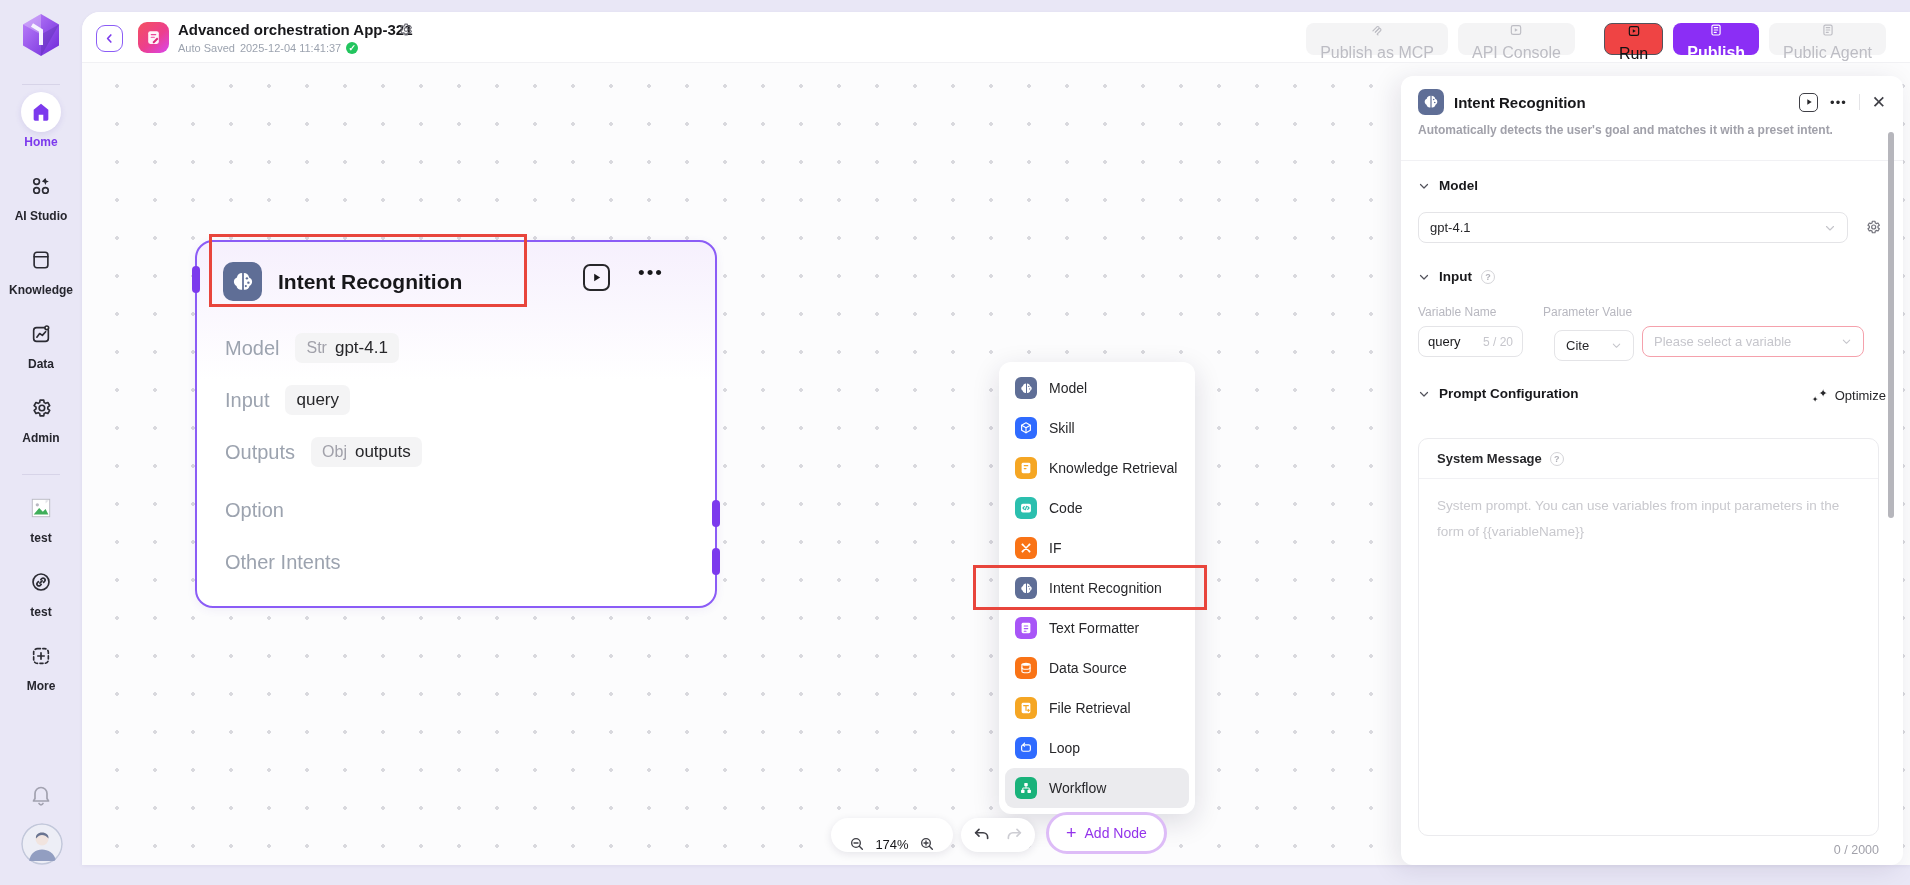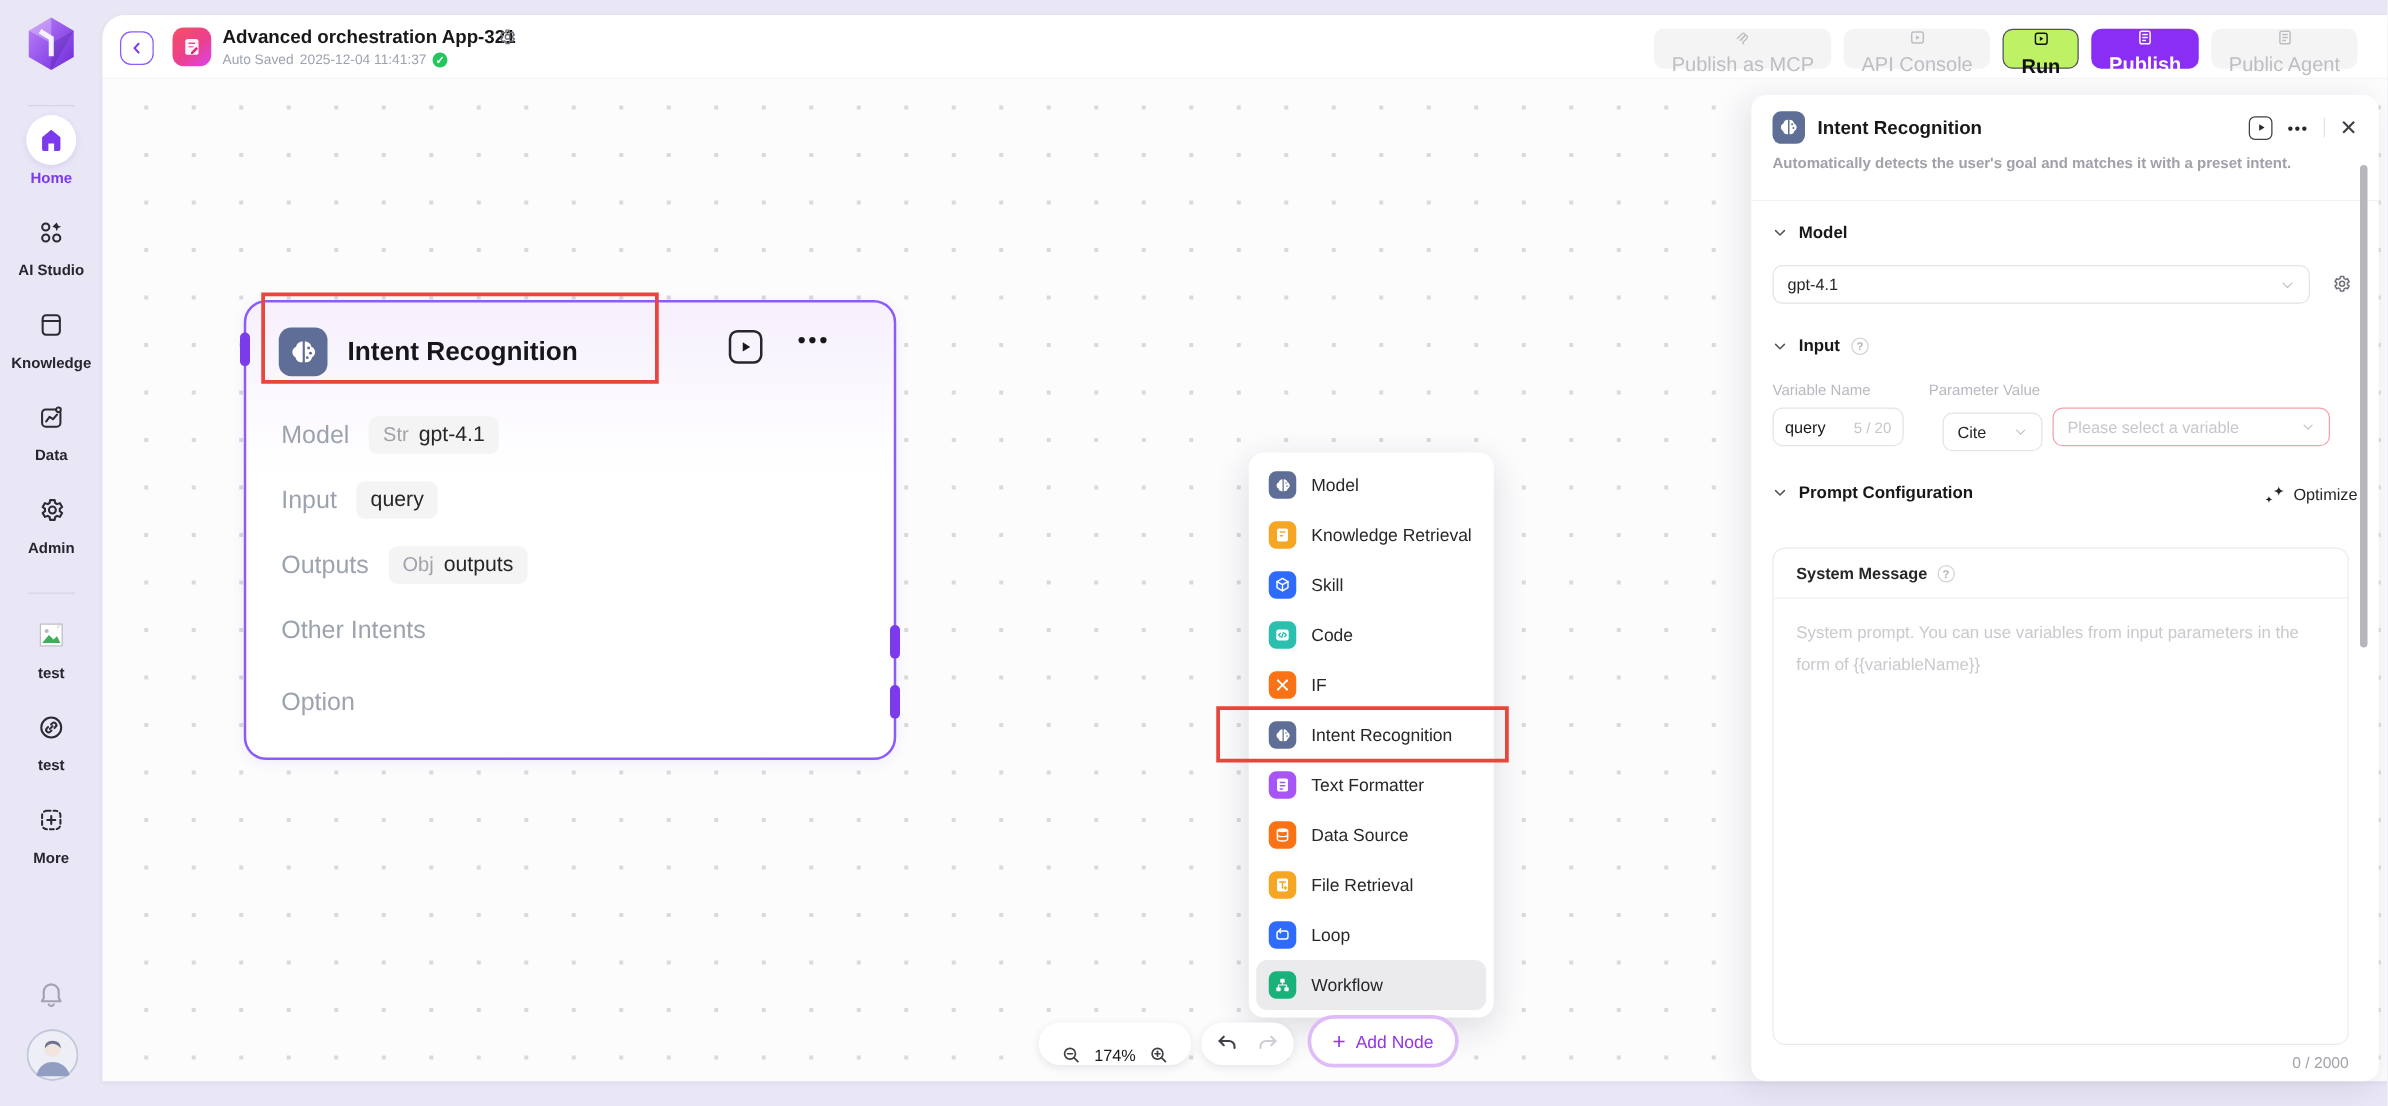--- a/index.html
+++ b/index.html
@@ -27,21 +27,21 @@
   .topbar { position:absolute; left:82px; top:12px; right:0; height:51px; background:#ffffff; border-radius:18px 0 0 0; border-bottom:1px solid #f1f1f4; z-index:5; }
   .back-btn { position:absolute; left:14px; top:13px; width:27px; height:27px; border:1.5px solid #8b5cf6; border-radius:9px; background:#fff; display:flex; align-items:center; justify-content:center; color:#7c3aed; cursor:pointer; }
   .app-icon { position:absolute; left:56px; top:10px; width:31px; height:31px; border-radius:9px; background:linear-gradient(140deg,#f4515f 0%,#ec3f8e 55%,#d946ef 100%); display:flex; align-items:center; justify-content:center; }
   .app-title { position:absolute; left:96px; top:9px; font-size:15px; font-weight:bold; color:#18181b; white-space:nowrap; }
   .title-gear { position:absolute; left:316px; top:10px; color:#71717a; font-size:14px; }
   .save-row { position:absolute; left:96px; top:30px; display:flex; align-items:center; gap:5px; font-size:11px; color:#9ca3af; }
   .save-check { width:12px; height:12px; border-radius:50%; background:#22c55e; color:#fff; font-size:9px; line-height:12px; text-align:center; font-weight:bold; }
   .hdr-actions { position:absolute; right:24px; top:11px; display:flex; align-items:center; gap:10px; }
   .hbtn { height:32px; display:flex; align-items:center; gap:7px; padding:0 14px; border-radius:8px; font-size:16px; border:none; cursor:pointer; font-family:inherit; white-space:nowrap;flex-direction:column; }
   .hbtn.disabled { background:#f4f4f5; color:#bdbdc4; cursor:default; }
-  .hbtn.outline { background:#bef264; color:#111113; border:1.5px solid #52525b; font-weight:bold; }
+  .hbtn.outline { background:#ef4444; color:#111113; border:1.5px solid #52525b; font-weight:normal;margin-left:19px; }
   .hbtn.primary { background:#8b2ef5; color:#fff; font-weight:bold; }
 
   
   .canvas { position:absolute; left:82px; top:63px; right:0; bottom:20px; background-image:radial-gradient(circle,#d9d9de 1.7px,transparent 1.8px); background-size:38px 38px; background-position:16px 4px; }
 
   
   .node-card { position:absolute; left:195px; top:240px; width:522px; height:368px; border:2px solid #8b5cf6; border-radius:18px; background:linear-gradient(180deg,#f6f0fd 0%,#ffffff 38%); box-shadow:0 2px 10px rgba(90,60,190,.07); }
   .node-handle { position:absolute; width:8px; height:27px; background:#7c3aed; border-radius:4px; }
   .node-head { position:absolute; left:26px; top:20px; display:flex; align-items:center; gap:16px; }
   .node-ico { width:39px; height:39px; border-radius:10px; background:#5f6e96; display:flex; align-items:center; justify-content:center; }
@@ -343,62 +343,62 @@
             <span class="chip-value">query</span>
           </span>
         </div>
         <div class="node-row">
           <span class="node-row-label">Outputs</span>
           <span class="node-chip">
             <span class="chip-type">Obj</span>
             <span class="chip-value">outputs</span>
           </span>
         </div>
+        <div class="node-row gap">
+          <span class="node-row-label">Option</span>
+        </div>
         <div class="node-row">
           <span class="node-row-label">Other Intents</span>
-        </div>
-        <div class="node-row gap">
-          <span class="node-row-label">Option</span>
         </div>
       </div>
     <div class="node-handle" style="right:-5px; top:258px;"></div>
     <div class="node-handle" style="right:-5px; top:306px;"></div>
   </div>
   <div class="anno" style="left:209px; top:234px; width:318px; height:73px;"></div>
 
   <div class="node-menu" id="node-menu">
       <div class="menu-item">
         <span class="menu-ico" style="background: rgb(95, 110, 150);">
           <svg width="15" height="15" viewBox="0 0 24 24">
             <path d="M11.2 3.8c-2.6 0-4.6 1.8-4.8 4C4.8 8.4 3.6 9.9 3.6 11.7c0 1.7 1 3.2 2.4 3.9.3 2 2.1 3.6 4.3 3.6h.9V3.8z" fill="#fff"></path>
             <path d="M12.8 3.8c2.6 0 4.6 1.8 4.8 4 1.6.6 2.8 2.1 2.8 3.9 0 1.7-1 3.2-2.4 3.9-.3 2-2.1 3.6-4.3 3.6h-.9V3.8z" fill="#fff"></path>
             <circle cx="15.6" cy="8.6" r="1" fill="#5f6e96"></circle>
             <circle cx="17" cy="12.6" r="1" fill="#5f6e96"></circle>
           </svg>
         </span>
         <span class="menu-label">Model</span>
       </div>
       <div class="menu-item">
+        <span class="menu-ico" style="background: rgb(47, 107, 255);">
+          <svg width="14" height="14" viewBox="0 0 24 24" fill="none" stroke="#fff" stroke-width="2" stroke-linecap="round" stroke-linejoin="round">
+            <path d="M12 3l7.5 4.3v8.4L12 20l-7.5-4.3V7.3z"></path>
+            <path d="M12 11.5L4.5 7.3M12 11.5l7.5-4.2M12 11.5V20"></path>
+          </svg>
+        </span>
+        <span class="menu-label">Skill</span>
+      </div>
+      <div class="menu-item">
         <span class="menu-ico" style="background: rgb(245, 166, 35);">
           <svg width="14" height="14" viewBox="0 0 24 24">
             <rect x="4.5" y="3" width="15" height="18" rx="2.5" fill="#fff"></rect>
             <rect x="8" y="7" width="8" height="2" rx="1" fill="#f5a623"></rect>
             <rect x="8" y="12" width="5" height="2" rx="1" fill="#f5a623"></rect>
           </svg>
         </span>
         <span class="menu-label">Knowledge Retrieval</span>
-      </div>
-      <div class="menu-item">
-        <span class="menu-ico" style="background: rgb(47, 107, 255);">
-          <svg width="14" height="14" viewBox="0 0 24 24" fill="none" stroke="#fff" stroke-width="2" stroke-linecap="round" stroke-linejoin="round">
-            <path d="M12 3l7.5 4.3v8.4L12 20l-7.5-4.3V7.3z"></path>
-            <path d="M12 11.5L4.5 7.3M12 11.5l7.5-4.2M12 11.5V20"></path>
-          </svg>
-        </span>
-        <span class="menu-label">Skill</span>
       </div>
       <div class="menu-item">
         <span class="menu-ico" style="background: rgb(43, 191, 174);">
           <svg width="14" height="14" viewBox="0 0 24 24" fill="none" stroke="#fff" stroke-width="2" stroke-linecap="round" stroke-linejoin="round">
             <rect x="3.5" y="4.5" width="17" height="15" rx="3" fill="#fff" stroke="none"></rect>
             <polyline points="9,9.5 6.8,12 9,14.5" stroke="#2bbfae"></polyline>
             <polyline points="15,9.5 17.2,12 15,14.5" stroke="#2bbfae"></polyline>
             <line x1="13" y1="9" x2="11" y2="15" stroke="#2bbfae"></line>
           </svg>
         </span>

